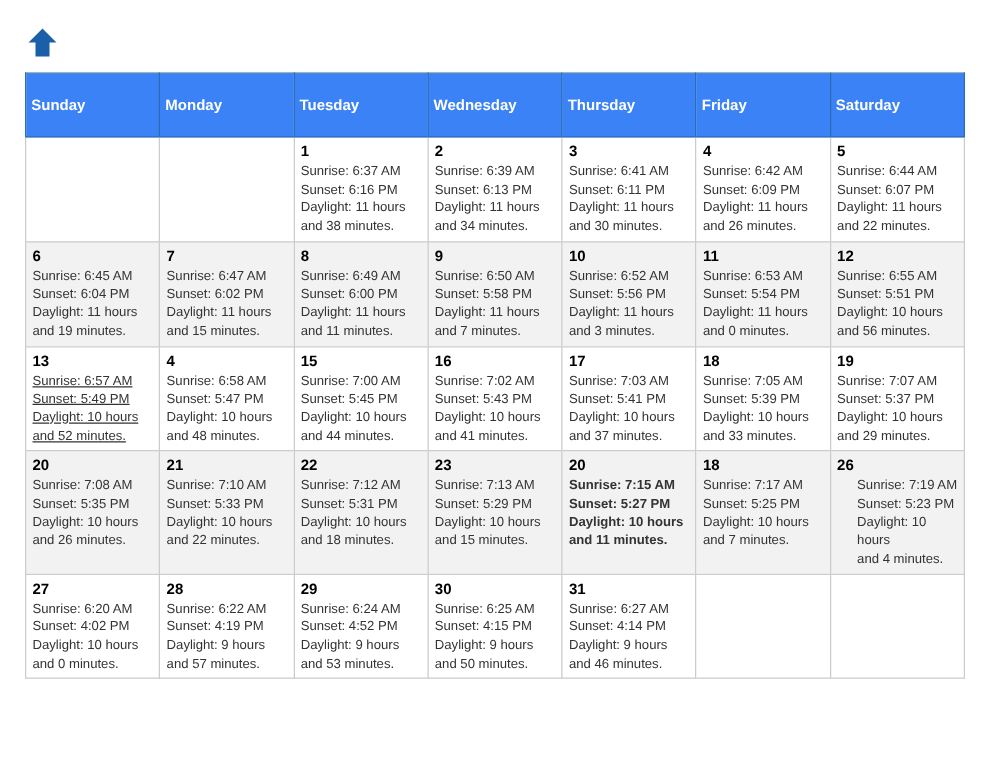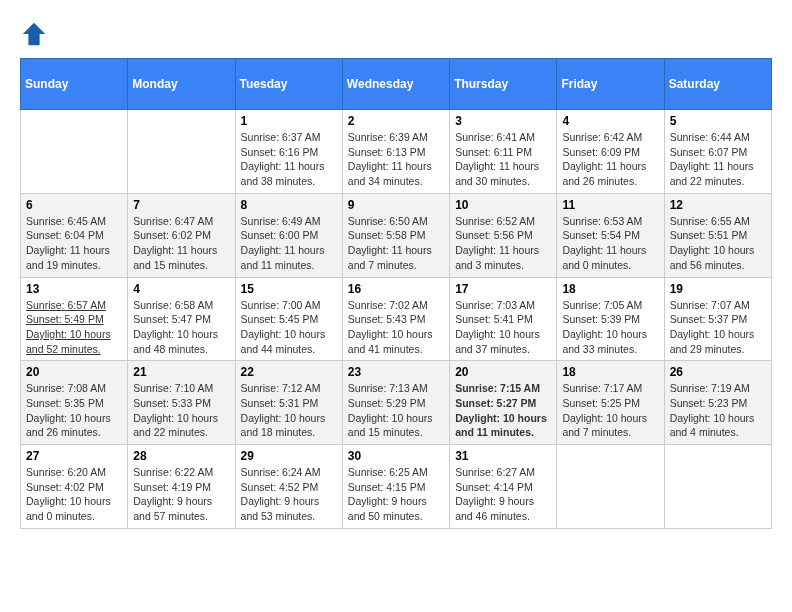--- a/index.html
+++ b/index.html
@@ -299,21 +299,21 @@
         </td>
         <td>
           <span class="day-num">18</span>
           <div class="day-info" style="white-space: pre-line;">Sunrise: 7:17 AM
 Sunset: 5:25 PM
 Daylight: 10 hours
 and 7 minutes.</div>
         </td>
         <td>
           <span class="day-num">26</span>
-          <div class="day-info" style="white-space: pre-line;">Sunrise: 7:19 AM
+          <div class="day-info" style="white-space: pre-line; margin-left: 16px;">Sunrise: 7:19 AM
 Sunset: 5:23 PM
 Daylight: 10 hours
 and 4 minutes.</div>
         </td>
       </tr>
       <tr>
         <td>
           <span class="day-num">27</span>
           <div class="day-info" style="white-space: pre-line;">Sunrise: 6:20 AM
 Sunset: 4:02 PM

